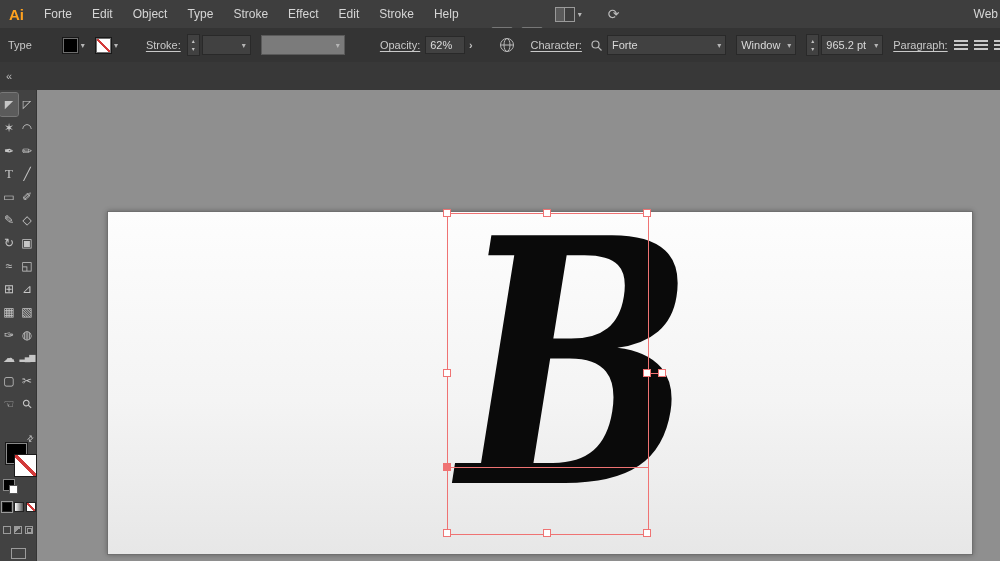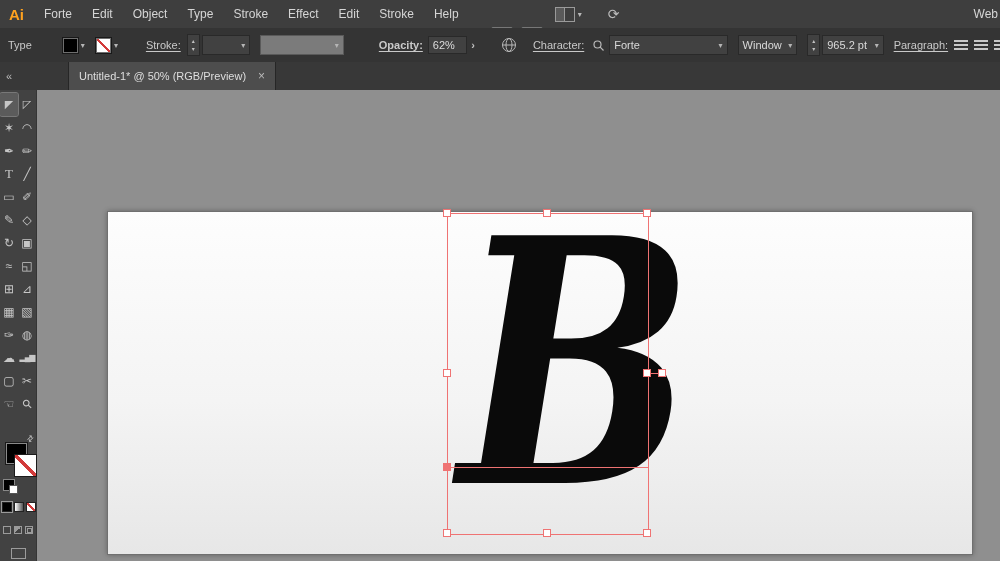--- a/index.html
+++ b/index.html
@@ -189,21 +189,21 @@
   </div>
   <div class="combo" style="width:52px;" data-name="stroke-weight-combo">
     <span data-name="stroke-weight-value"></span>
     <span class="dd" data-name="stroke-weight-dropdown-icon">▾</span>
   </div>
   <div class="combo disabled" style="width:90px;margin-left:10px;" data-name="brush-definition-combo">
     <span></span>
     <span class="dd" data-name="brush-definition-dropdown-icon">▾</span>
   </div>
 
-  <span class="cb-label cb-link" style="margin-left:35px;font-weight:bold;" data-name="opacity-panel-link">Opacity:</span>
+  <span class="cb-label cb-link" style="margin-left:35px;" data-name="opacity-panel-link">Opacity:</span>
   <div class="text-input" data-name="opacity-input">
     <span data-name="opacity-value">62%</span>
   </div>
   <span class="chev-btn" data-name="opacity-chevron-icon">›</span>
 
   <div class="icon-16" data-name="document-setup-globe-icon">
     <svg width="16" height="16" viewBox="0 0 16 16">
       <circle cx="8" cy="8" r="6.5" fill="none" stroke="#b9b9b9" stroke-width="1"></circle>
       <ellipse cx="8" cy="8" rx="3" ry="6.5" fill="none" stroke="#b9b9b9" stroke-width="1"></ellipse>
       <line x1="1.5" y1="8" x2="14.5" y2="8" stroke="#b9b9b9" stroke-width="1"></line>
@@ -237,24 +237,20 @@
   <span class="cb-label cb-link" style="margin-left:10px;" data-name="paragraph-panel-link">Paragraph:</span>
   <div class="align-group" data-name="paragraph-align-group">
     <div class="align-icon" data-name="align-left-icon"></div>
     <div class="align-icon" data-name="align-center-icon"></div>
     <div class="align-icon" data-name="align-right-icon"></div>
   </div>
 </div>
 
 <div id="tabbar" data-name="document-tab-bar">
   <div class="collapse" data-name="toolbar-collapse-icon">«</div>
-  <div class="doc-tab" data-name="document-tab">
-    <span data-name="document-tab-title">Untitled-1* @ 50% (RGB/Preview)</span>
-    <span class="tab-close" data-name="tab-close-icon">×</span>
-  </div>
 </div>
 
 <div id="toolbar" data-name="tools-panel">
   <div id="tools" data-name="tools-grid">
       <div class="tool selected" data-name="selection-tool">
         <span data-name="selection-tool-icon">◤</span>
       </div>
       <div class="tool" data-name="direct-selection-tool">
         <span data-name="direct-selection-tool-icon">◸</span>
       </div>

